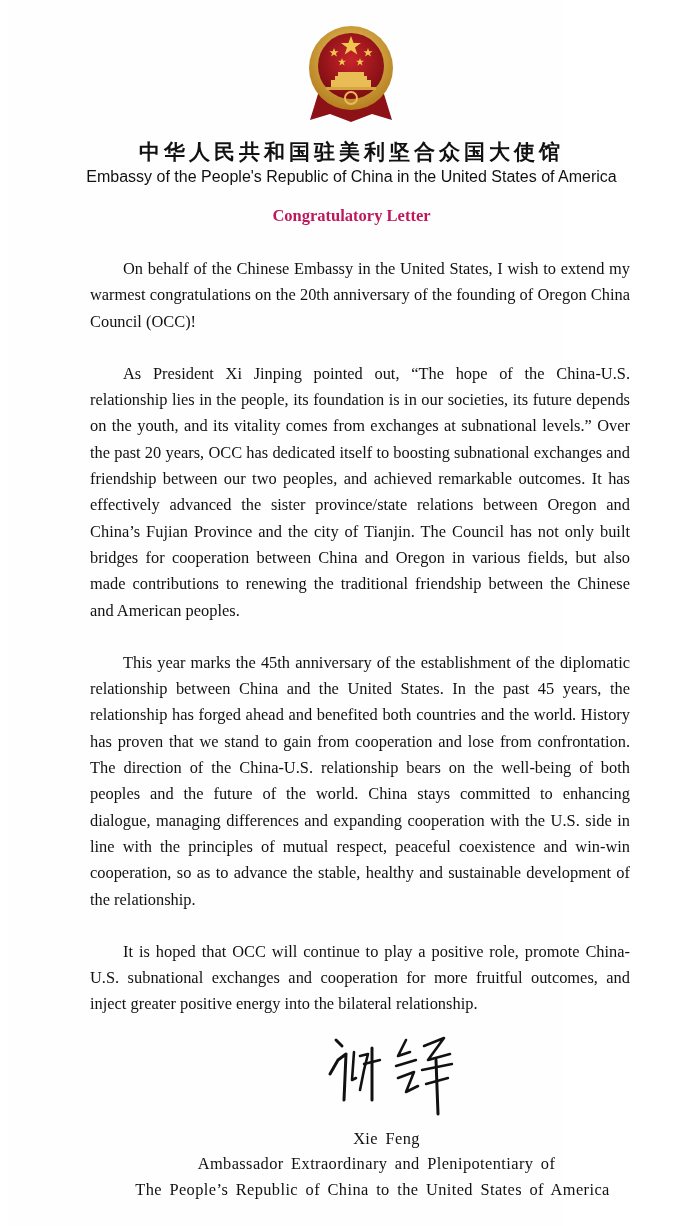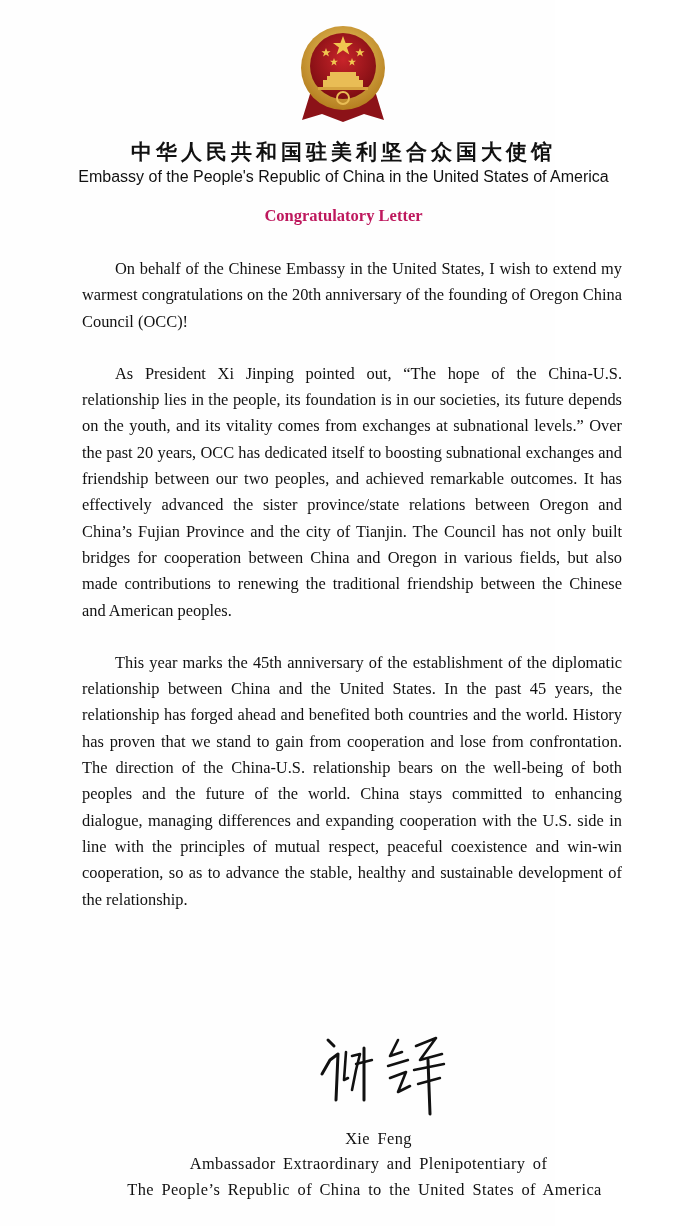--- a/index.html
+++ b/index.html
@@ -1,17 +1,17 @@
 <!DOCTYPE html>
 <html><head>
   <meta charset="utf-8">
   <style>
     html, body { margin: 0; padding: 0; background: #ffffff; }
     body { width: 687px; height: 1226px; position: relative; overflow: hidden; color: #111; }
-    .page { position: absolute; left: 0; top: 0; width: 555px; height: 1226px; background: #fefefe; }
+    .page { position: absolute; left: 8px; top: 0; width: 555px; height: 1226px; background: #fefefe; }
     .emblem { position: absolute; left: 296px; top: 24px; width: 94px; height: 100px; }
     .cn-title { position: absolute; left: 0; width: 687px; top: 138px; text-align: center;
       font-family: "DejaVu Sans", sans-serif; font-size: 21px; letter-spacing: 4px; color: #111; font-weight: 600; }
     .en-title { position: absolute; left: 0; width: 687px; top: 168px; text-align: center;
       font-family: "Liberation Sans", sans-serif; font-size: 16px; color: #111; }
     .letter-title { position: absolute; left: 0; width: 687px; top: 206px; text-align: center;
       font-family: "Liberation Serif", serif; font-size: 16.5px; font-weight: bold; color: #be185d; }
     .body { position: absolute; left: 66px; width: 556px; top: 256px;
       font-family: "Liberation Serif", serif; font-size: 16.4px; line-height: 26.3px; color: #111; }
     .para { margin: 0 0 26px 16px; text-align: justify; text-indent: 33px; }
@@ -63,20 +63,21 @@
 
   <div class="cn-title">中华人民共和国驻美利坚合众国大使馆</div>
   <div class="en-title">Embassy of the People's Republic of China in the United States of America</div>
 
   <div class="letter-title">Congratulatory Letter</div>
 
   <div class="body">
     <p class="para">On behalf of the Chinese Embassy in the United States, I wish to extend my warmest congratulations on the 20th anniversary of the founding of Oregon China Council (OCC)!</p>
     <p class="para">As President Xi Jinping pointed out, “The hope of the China-U.S. relationship lies in the people, its foundation is in our societies, its future depends on the youth, and its vitality comes from exchanges at subnational levels.” Over the past 20 years, OCC has dedicated itself to boosting subnational exchanges and friendship between our two peoples, and achieved remarkable outcomes. It has effectively advanced the sister province/state relations between Oregon and China’s Fujian Province and the city of Tianjin. The Council has not only built bridges for cooperation between China and Oregon in various fields, but also made contributions to renewing the traditional friendship between the Chinese and American peoples.</p>
     <p class="para">This year marks the 45th anniversary of the establishment of the diplomatic relationship between China and the United States. In the past 45 years, the relationship has forged ahead and benefited both countries and the world. History has proven that we stand to gain from cooperation and lose from confrontation. The direction of the China-U.S. relationship bears on the well-being of both peoples and the future of the world. China stays committed to enhancing dialogue, managing differences and expanding cooperation with the U.S. side in line with the principles of mutual respect, peaceful coexistence and win-win cooperation, so as to advance the stable, healthy and sustainable development of the relationship.</p>
+    <p class="para">It is hoped that OCC will continue to play a positive role, promote China-U.S. subnational exchanges and cooperation for more fruitful outcomes, and inject greater positive energy into the bilateral relationship.</p>
   </div>
 
   <div class="sig">
     <svg width="140" height="86" viewBox="0 0 140 86" fill="none" stroke="#111" stroke-linecap="round" stroke-linejoin="round">
 
       <path d="M10 10 L16 16" stroke-width="3"></path>
       <path d="M4 44 L12 30 L20 24 L18 70" stroke-width="3"></path>
       <path d="M28 22 L26 50 L30 48" stroke-width="2.6"></path>
       <path d="M34 26 L42 24 L38 40 L34 60" stroke-width="2.6"></path>
       <path d="M46 18 L46 70" stroke-width="3"></path>

